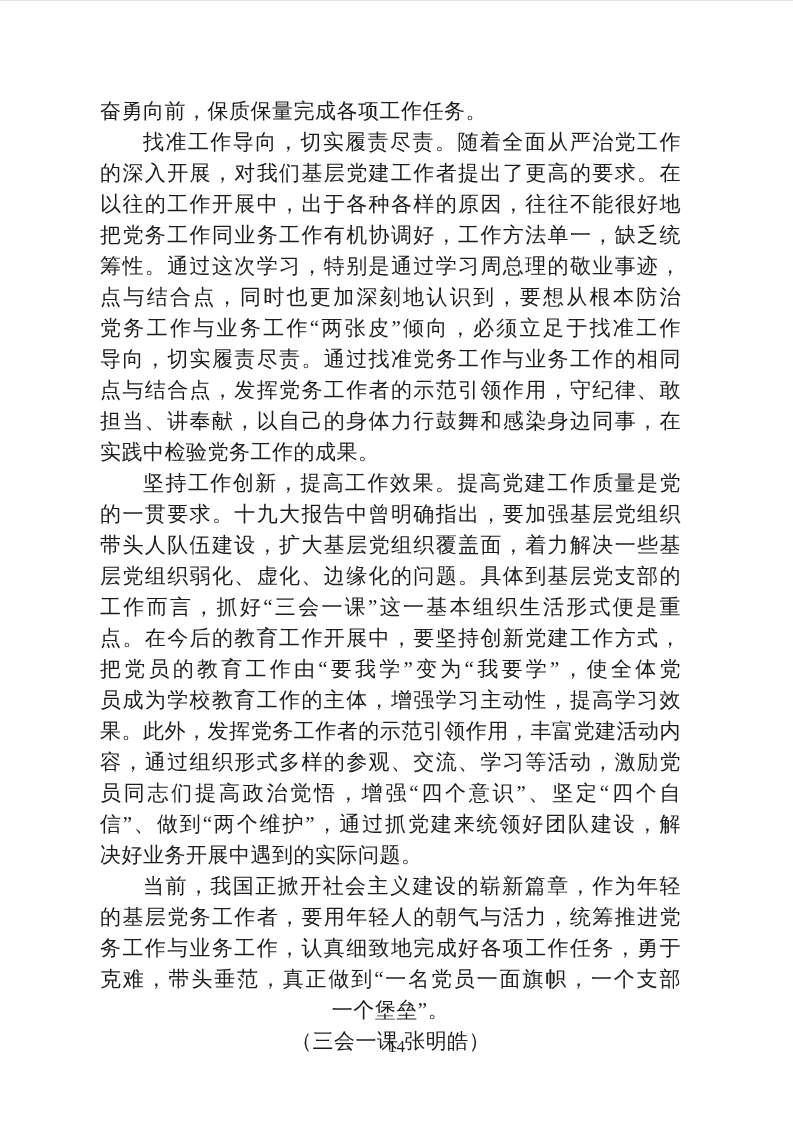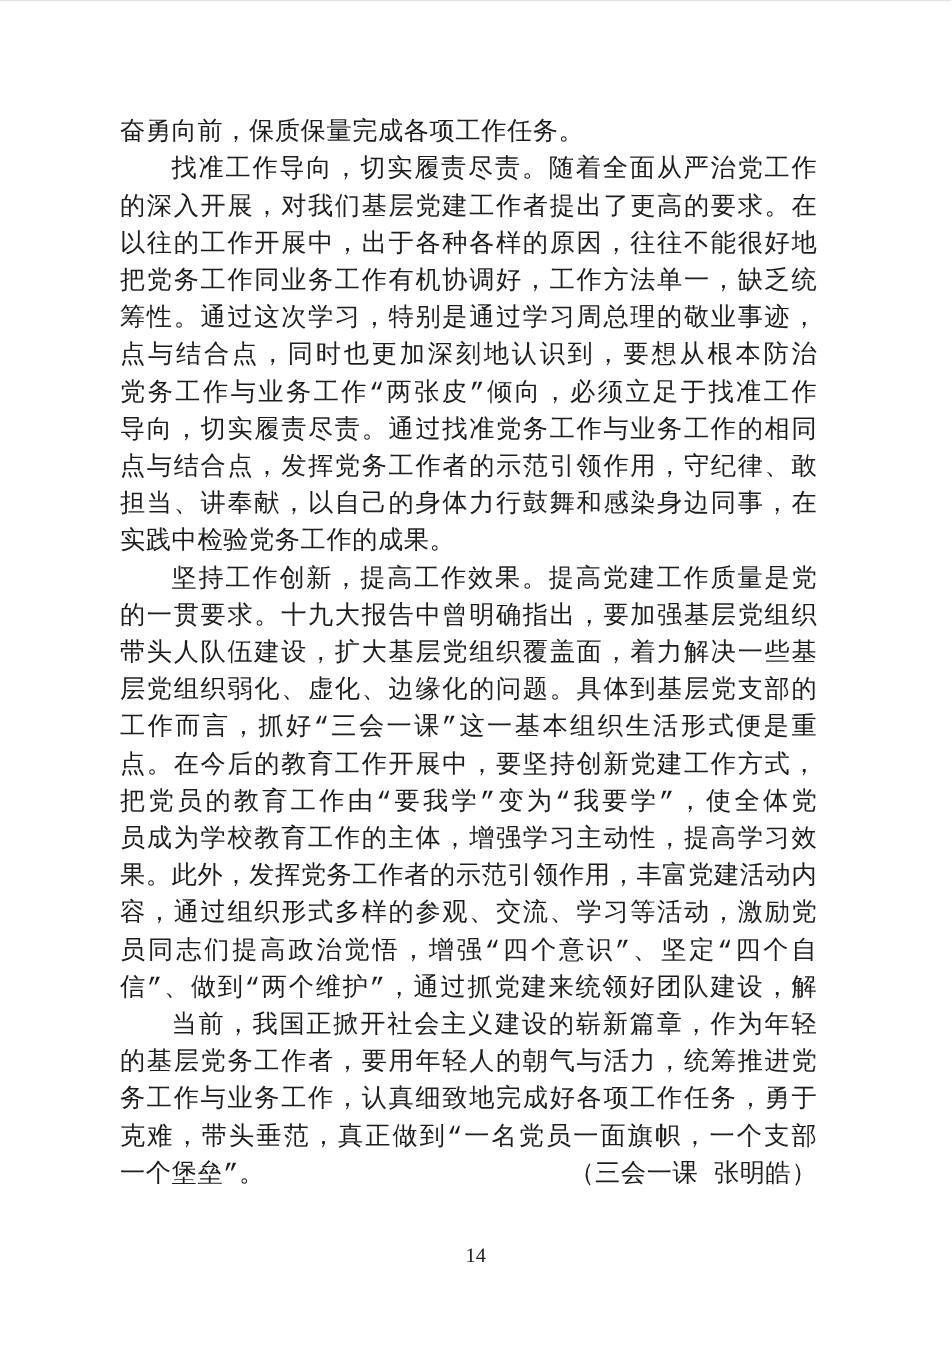--- a/index.html
+++ b/index.html
@@ -23,41 +23,41 @@
     background: #e3e3e3;
   }
   .body-text {
     position: absolute;
     left: 100px;
     top: 96px;
     width: 581px;
     font-size: 21px;
     line-height: 31px;
     letter-spacing: 0.5px;
-    font-family: Liberation Mono, monospace;
   }
   .line {
     text-align: justify;
     text-align-last: justify;
     text-justify: inter-ideograph;
     white-space: nowrap;
   }
   .line.last {
     text-align: left;
     text-align-last: left;
   }
   .line.indent {
     text-indent: 43px;
   }
   .line.closing {
     display: flex;
     justify-content: space-between;
     text-align: center;
     text-align-last: auto;
     white-space: nowrap;
+    flex-direction: column;
   }
   .footer {
     position: absolute;
     top: 1036px;
     left: 0;
     width: 793px;
     text-align: center;
     font-size: 17px;
     line-height: 22px;
     color: #1d1d1d;
@@ -88,20 +88,21 @@
       <div class="line">带头人队伍建设，扩大基层党组织覆盖面，着力解决一些基</div>
       <div class="line">层党组织弱化、虚化、边缘化的问题。具体到基层党支部的</div>
       <div class="line">工作而言，抓好“三会一课”这一基本组织生活形式便是重</div>
       <div class="line">点。在今后的教育工作开展中，要坚持创新党建工作方式，</div>
       <div class="line">把党员的教育工作由“要我学”变为“我要学”，使全体党</div>
       <div class="line">员成为学校教育工作的主体，增强学习主动性，提高学习效</div>
       <div class="line">果。此外，发挥党务工作者的示范引领作用，丰富党建活动内</div>
       <div class="line">容，通过组织形式多样的参观、交流、学习等活动，激励党</div>
       <div class="line">员同志们提高政治觉悟，增强“四个意识”、坚定“四个自</div>
       <div class="line">信”、做到“两个维护”，通过抓党建来统领好团队建设，解</div>
+      <div class="line last">决好业务开展中遇到的实际问题。</div>
       <div class="line indent">当前，我国正掀开社会主义建设的崭新篇章，作为年轻</div>
       <div class="line">的基层党务工作者，要用年轻人的朝气与活力，统筹推进党</div>
       <div class="line">务工作与业务工作，认真细致地完成好各项工作任务，勇于</div>
       <div class="line">克难，带头垂范，真正做到“一名党员一面旗帜，一个支部</div>
       <div class="line closing">
       <span>一个堡垒”。</span>
       <span>（三会一课 张明皓）</span>
     </div>
   </div>
 

